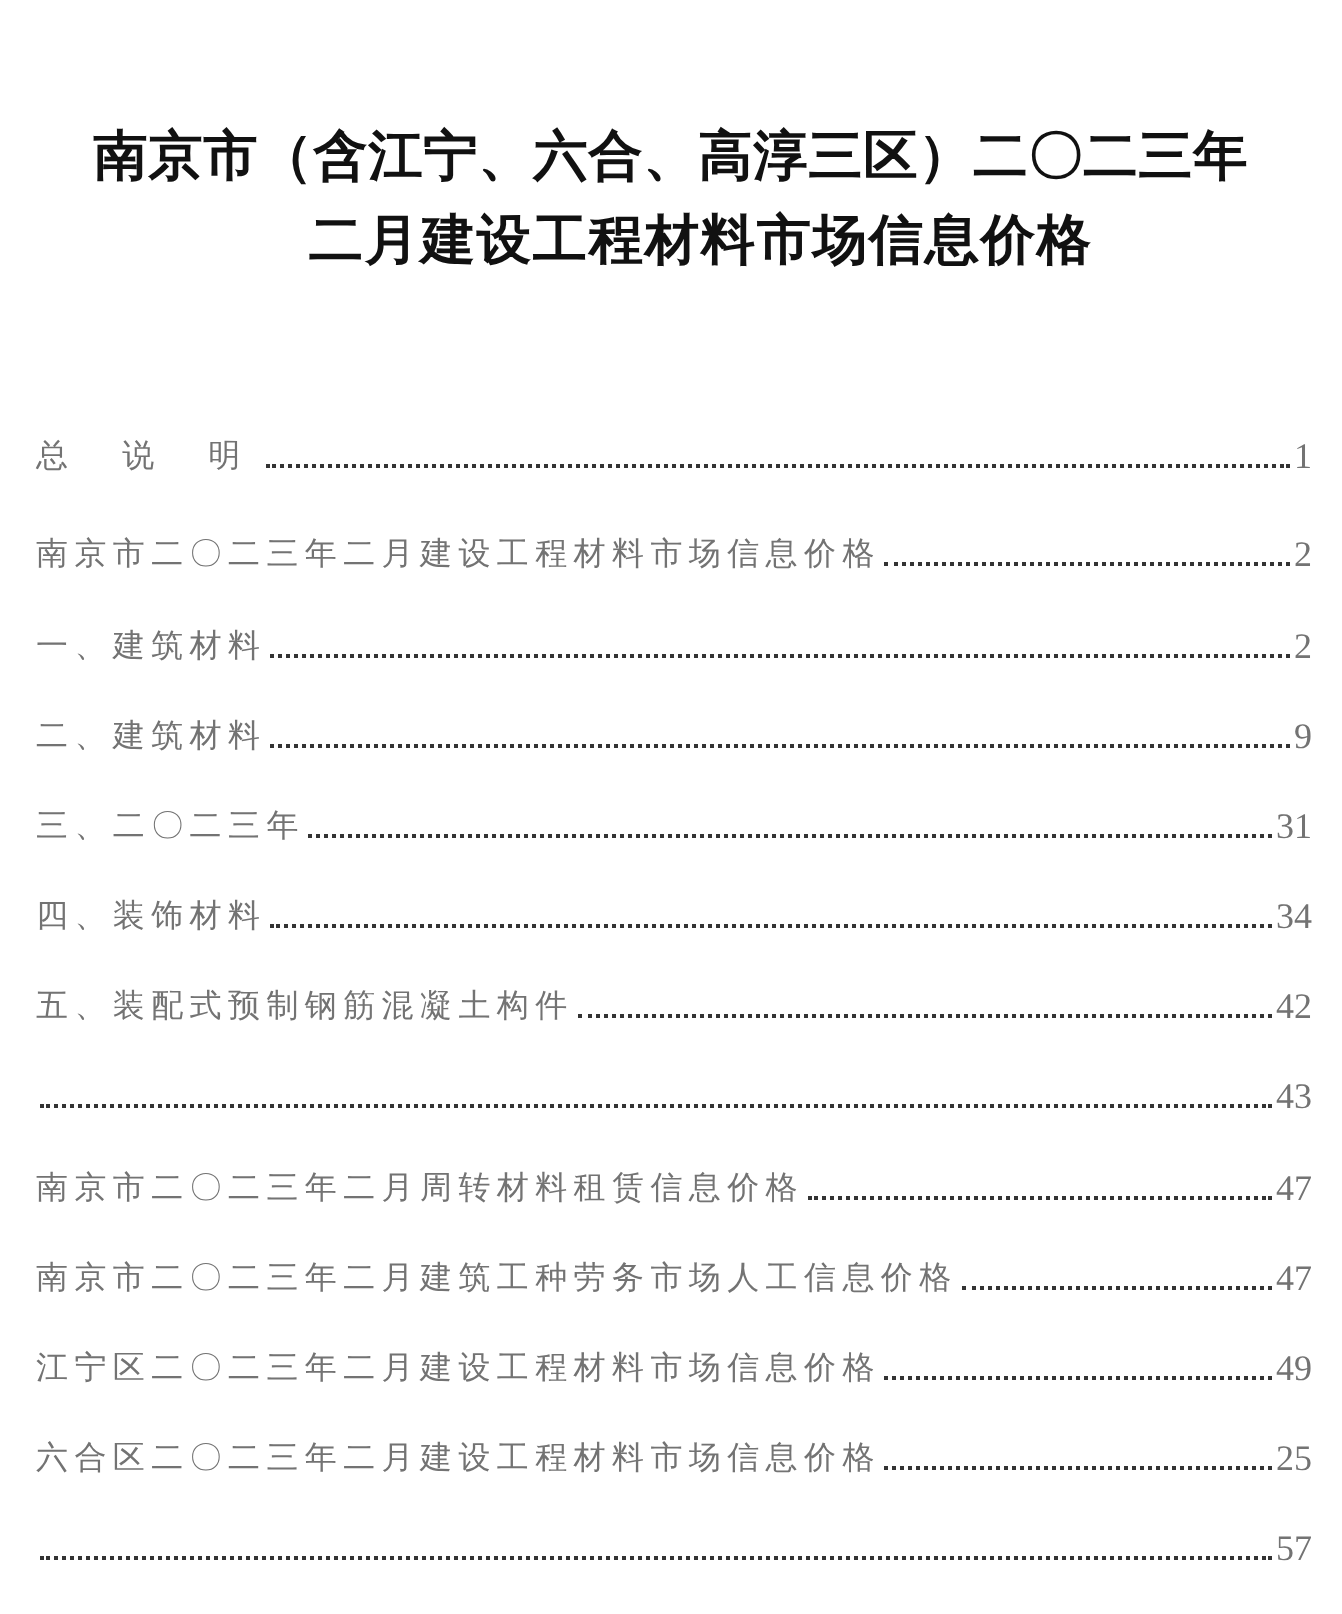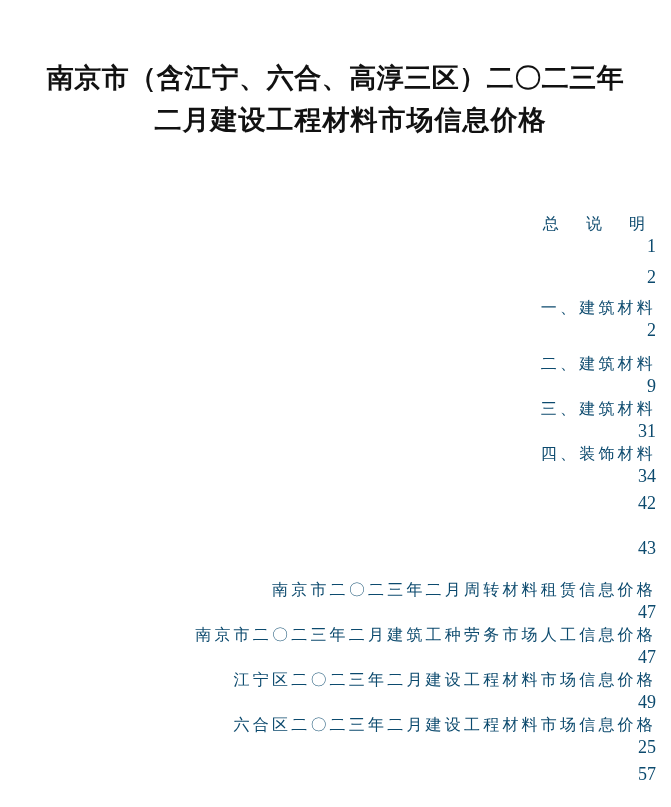--- a/index.html
+++ b/index.html
@@ -38,22 +38,21 @@
   }
   .toc-entry {
     position: absolute;
     left: 0;
     width: 638px;
     height: 24px;
     display: flex;
     align-items: flex-end;
     font-size: 16px;
     line-height: 20px;
-    color: #0c4a6e;
-    flex-direction: column;
+    color: #737373;
   }
   .toc-label {
     white-space: nowrap;
     letter-spacing: 3.2px;
     flex: 0 0 auto;
     font-family: "DejaVu Sans", "Liberation Sans", sans-serif;
     font-weight: 300;
   }
   .toc-label.spaced { letter-spacing: 11px; }
   .toc-leader {
@@ -78,44 +77,46 @@
 <div class="title title-1">南京市（含江宁、六合、高淳三区）二〇二三年</div>
 <div class="title title-2">二月建设工程材料市场信息价格</div>
 
 <div class="toc">
   <div class="toc-entry" style="top:214px">
     <span class="toc-label spaced">总 说 明</span>
     <span class="toc-leader"></span>
     <span class="toc-page">1</span>
   </div>
   <div class="toc-entry" style="top:263px">
+    <span class="toc-label">南京市二〇二三年二月建设工程材料市场信息价格</span>
     <span class="toc-leader"></span>
     <span class="toc-page">2</span>
   </div>
-  <div class="toc-entry" style="top:298px">
+  <div class="toc-entry" style="top:309px">
     <span class="toc-label">一、建筑材料</span>
     <span class="toc-leader"></span>
     <span class="toc-page">2</span>
   </div>
   <div class="toc-entry" style="top:354px">
     <span class="toc-label">二、建筑材料</span>
     <span class="toc-leader"></span>
     <span class="toc-page">9</span>
   </div>
   <div class="toc-entry" style="top:399px">
-    <span class="toc-label">三、建筑材料</span>
+    <span class="toc-label">三、二〇二三年</span>
     <span class="toc-leader"></span>
     <span class="toc-page">31</span>
   </div>
   <div class="toc-entry" style="top:444px">
     <span class="toc-label">四、装饰材料</span>
     <span class="toc-leader"></span>
     <span class="toc-page">34</span>
   </div>
   <div class="toc-entry" style="top:489px">
+    <span class="toc-label">五、装配式预制钢筋混凝土构件</span>
     <span class="toc-leader"></span>
     <span class="toc-page">42</span>
   </div>
   <div class="toc-entry" style="top:534px">
     <span class="toc-leader"></span>
     <span class="toc-page">43</span>
   </div>
   <div class="toc-entry" style="top:580px">
     <span class="toc-label">南京市二〇二三年二月周转材料租赁信息价格</span>
     <span class="toc-leader"></span>

